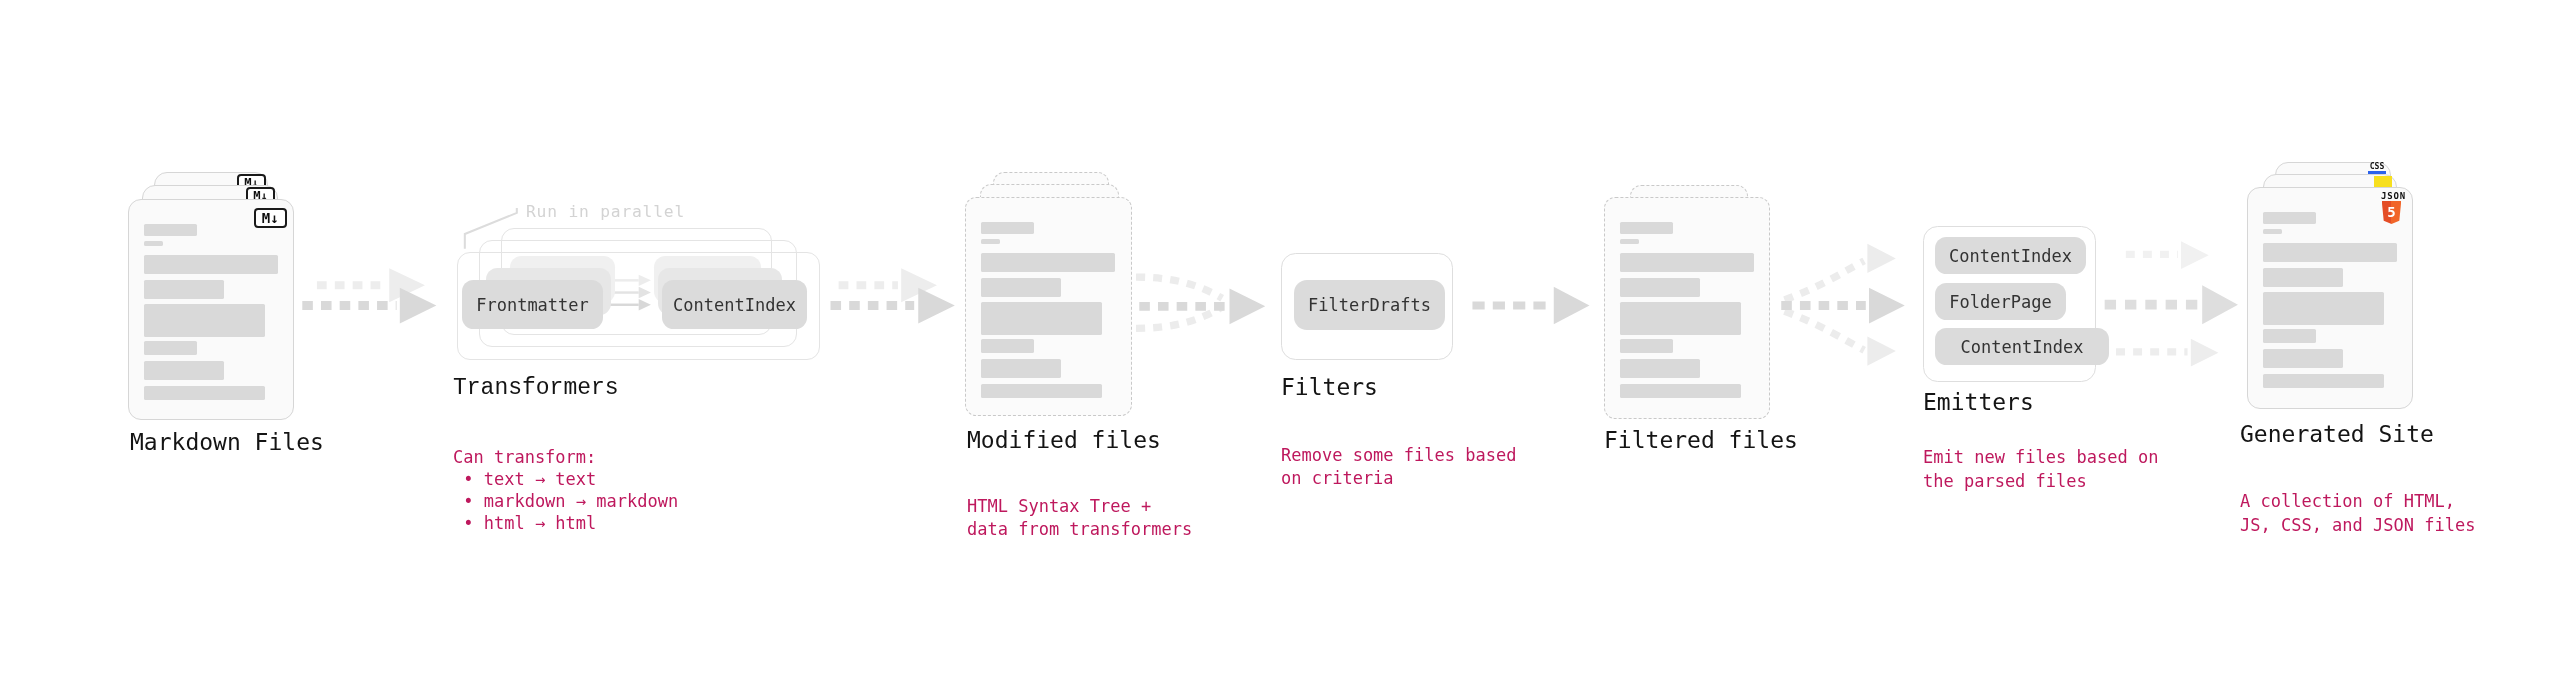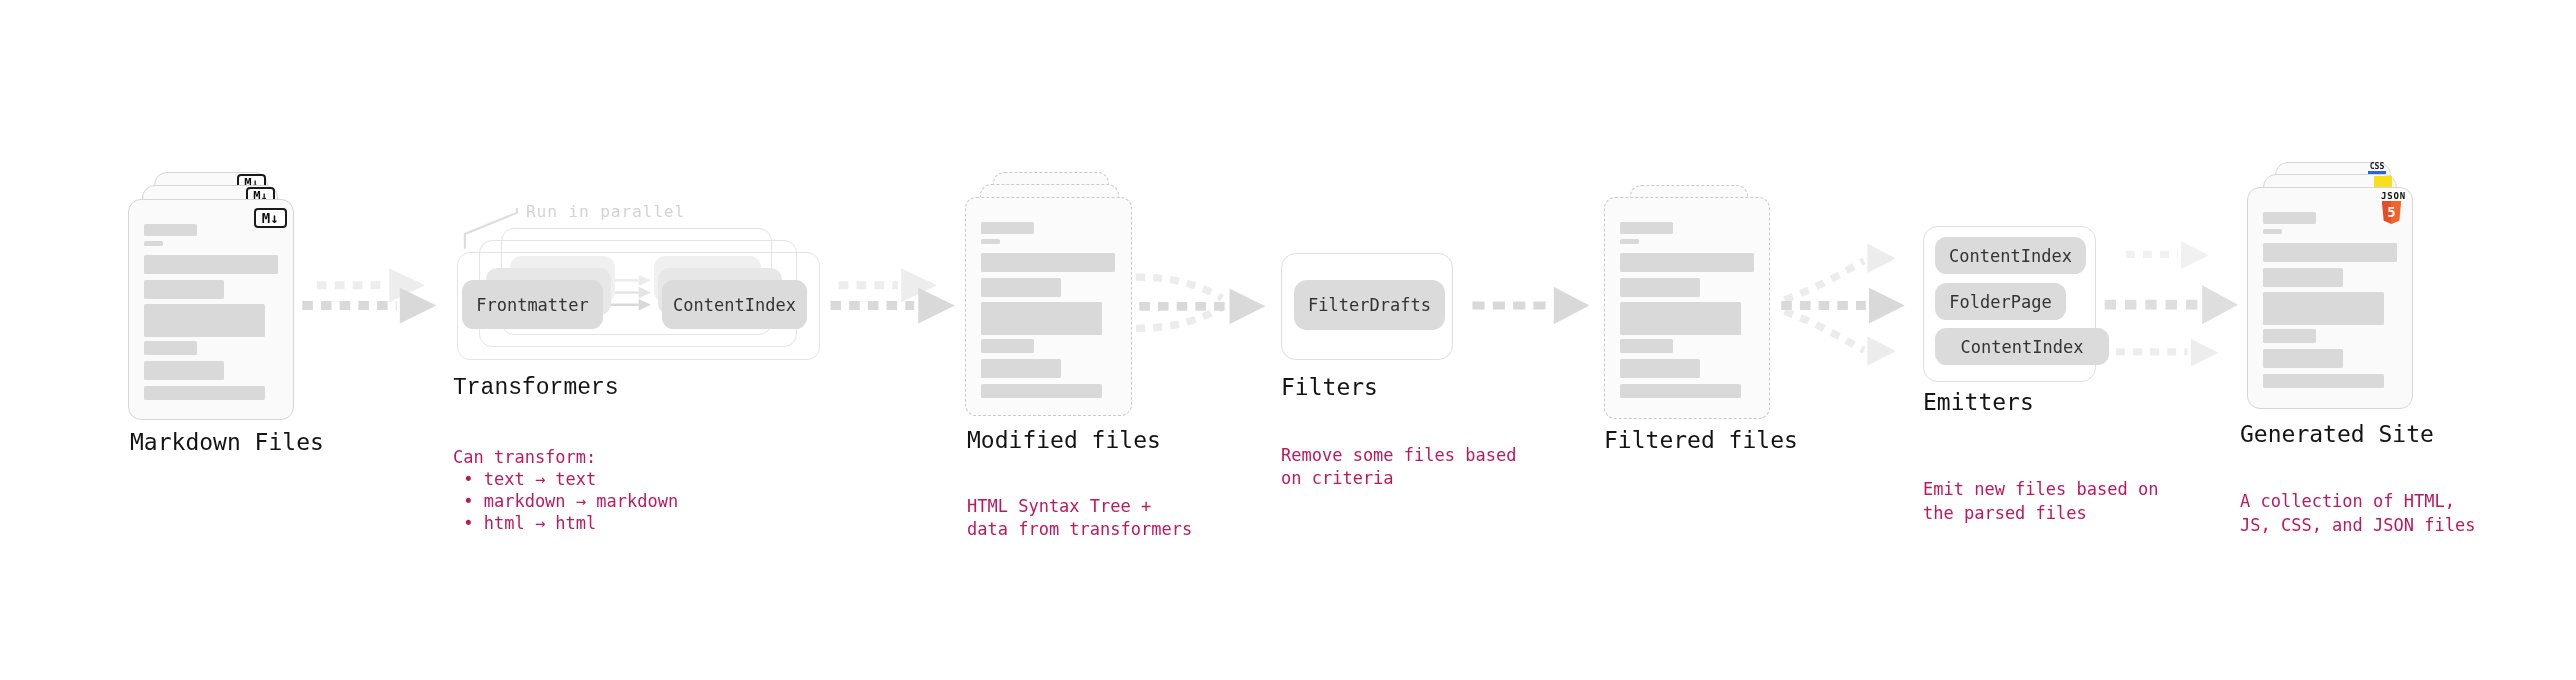--- a/index.html
+++ b/index.html
@@ -177,21 +177,21 @@
       </div>
     <div class="label" style="left:1604px;top:427px;">Filtered files</div>
   </div>
 
   <div>
     <div class="panel" style="left:1923px;top:226px;width:173px;height:156px;"></div>
     <div class="pill" style="left:1935px;top:237px;width:151px;height:37px;font-size:17px;">ContentIndex</div>
     <div class="pill" style="left:1935px;top:283px;width:131px;height:37px;font-size:17px;">FolderPage</div>
     <div class="pill" style="left:1935px;top:328px;width:174px;height:37px;font-size:17px;">ContentIndex</div>
     <div class="label" style="left:1923px;top:389px;">Emitters</div>
-    <div class="desc" style="left:1923px;top:444px;line-height:24.4px;">Emit new files based on
+    <div class="desc" style="left:1923px;top:412px;line-height:24.4px;">Emit new files based on
 the parsed files</div>
   </div>
 
   <div>
     <div class="doc-solid" style="left:2275px;top:162px;width:116px;height:219px;"></div>
     <div class="css-badge" style="left:2368px;top:163px;">
       <div class="css-word">CSS</div>
       <div class="css-bar"></div>
     </div>
     <div class="doc-solid" style="left:2263px;top:174px;width:134px;height:219px;"></div>

